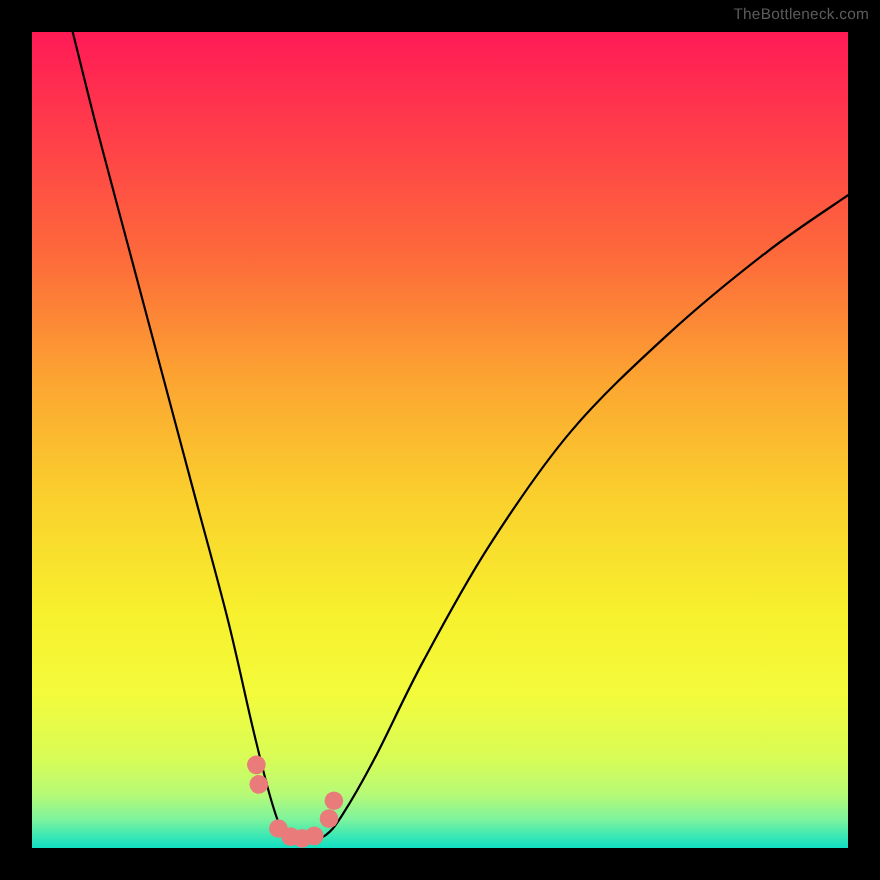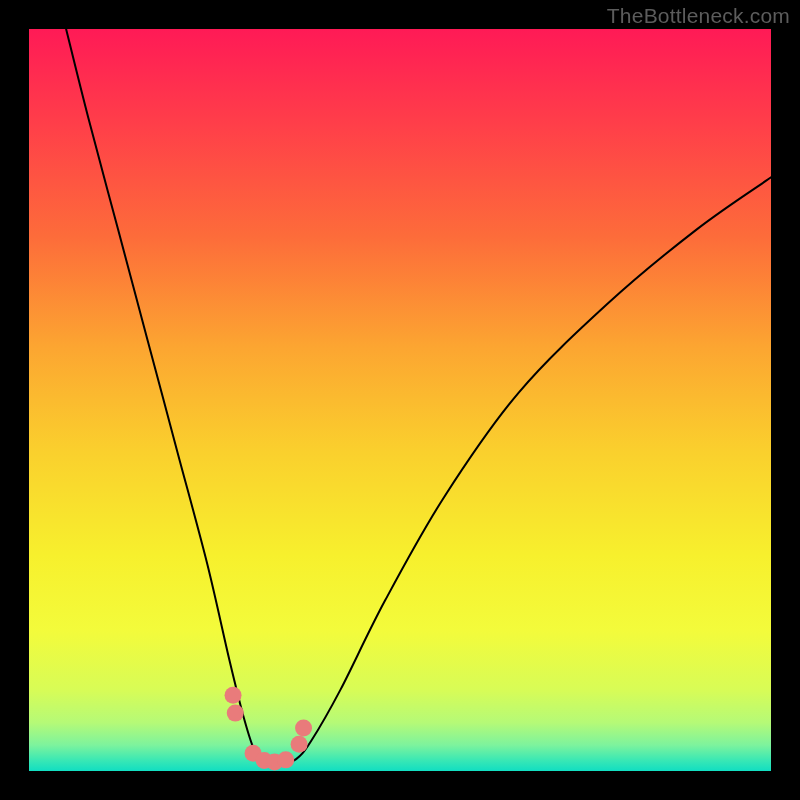--- a/index.html
+++ b/index.html
@@ -21,21 +21,21 @@
   }
   .gradient {
     position: absolute;
     left: 0; top: 0; width: 100%; height: 100%;
   }
   .watermark {
     position: absolute;
     top: 4px;
     right: 10px;
     color: #5c5c5c;
-    font-size: 21px;
+    font-size: 14px;
     font-weight: 500;
     letter-spacing: 0.2px;
   }
 </style>
 </head>
 <body>
 
 <div class="plot-area">
   <svg class="gradient" viewBox="0 0 742 742" preserveAspectRatio="none">
     <defs>

